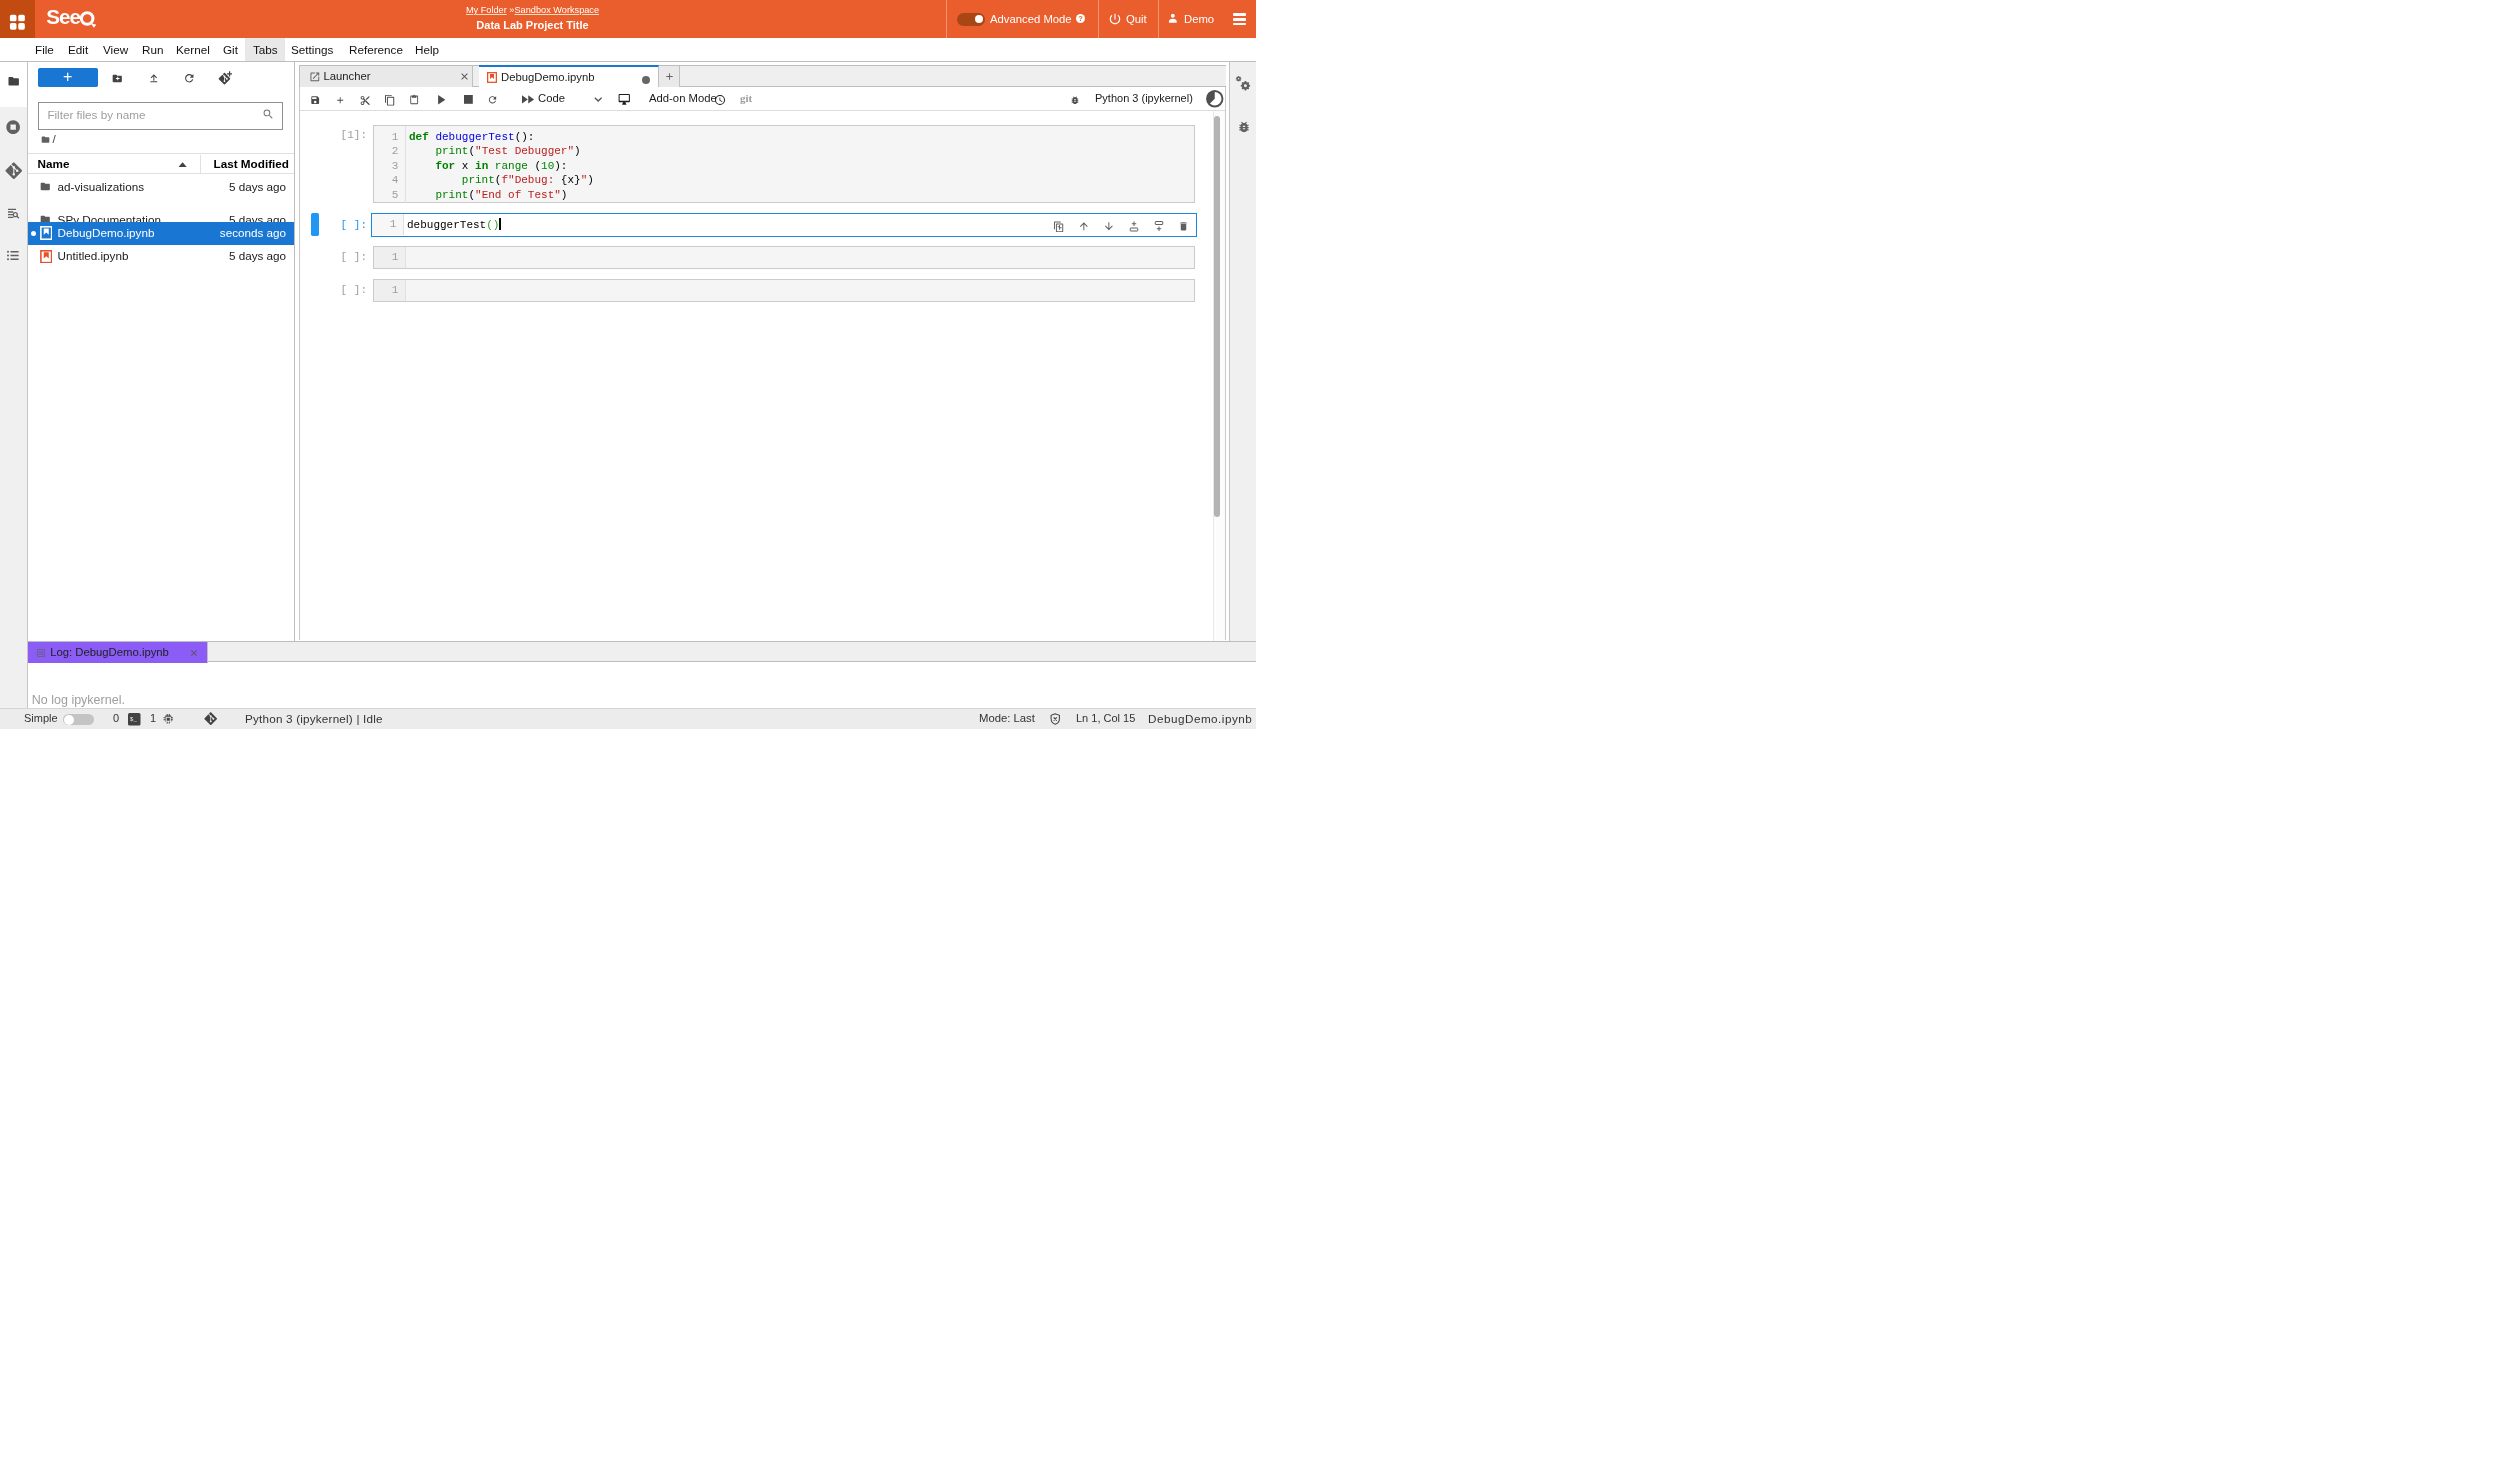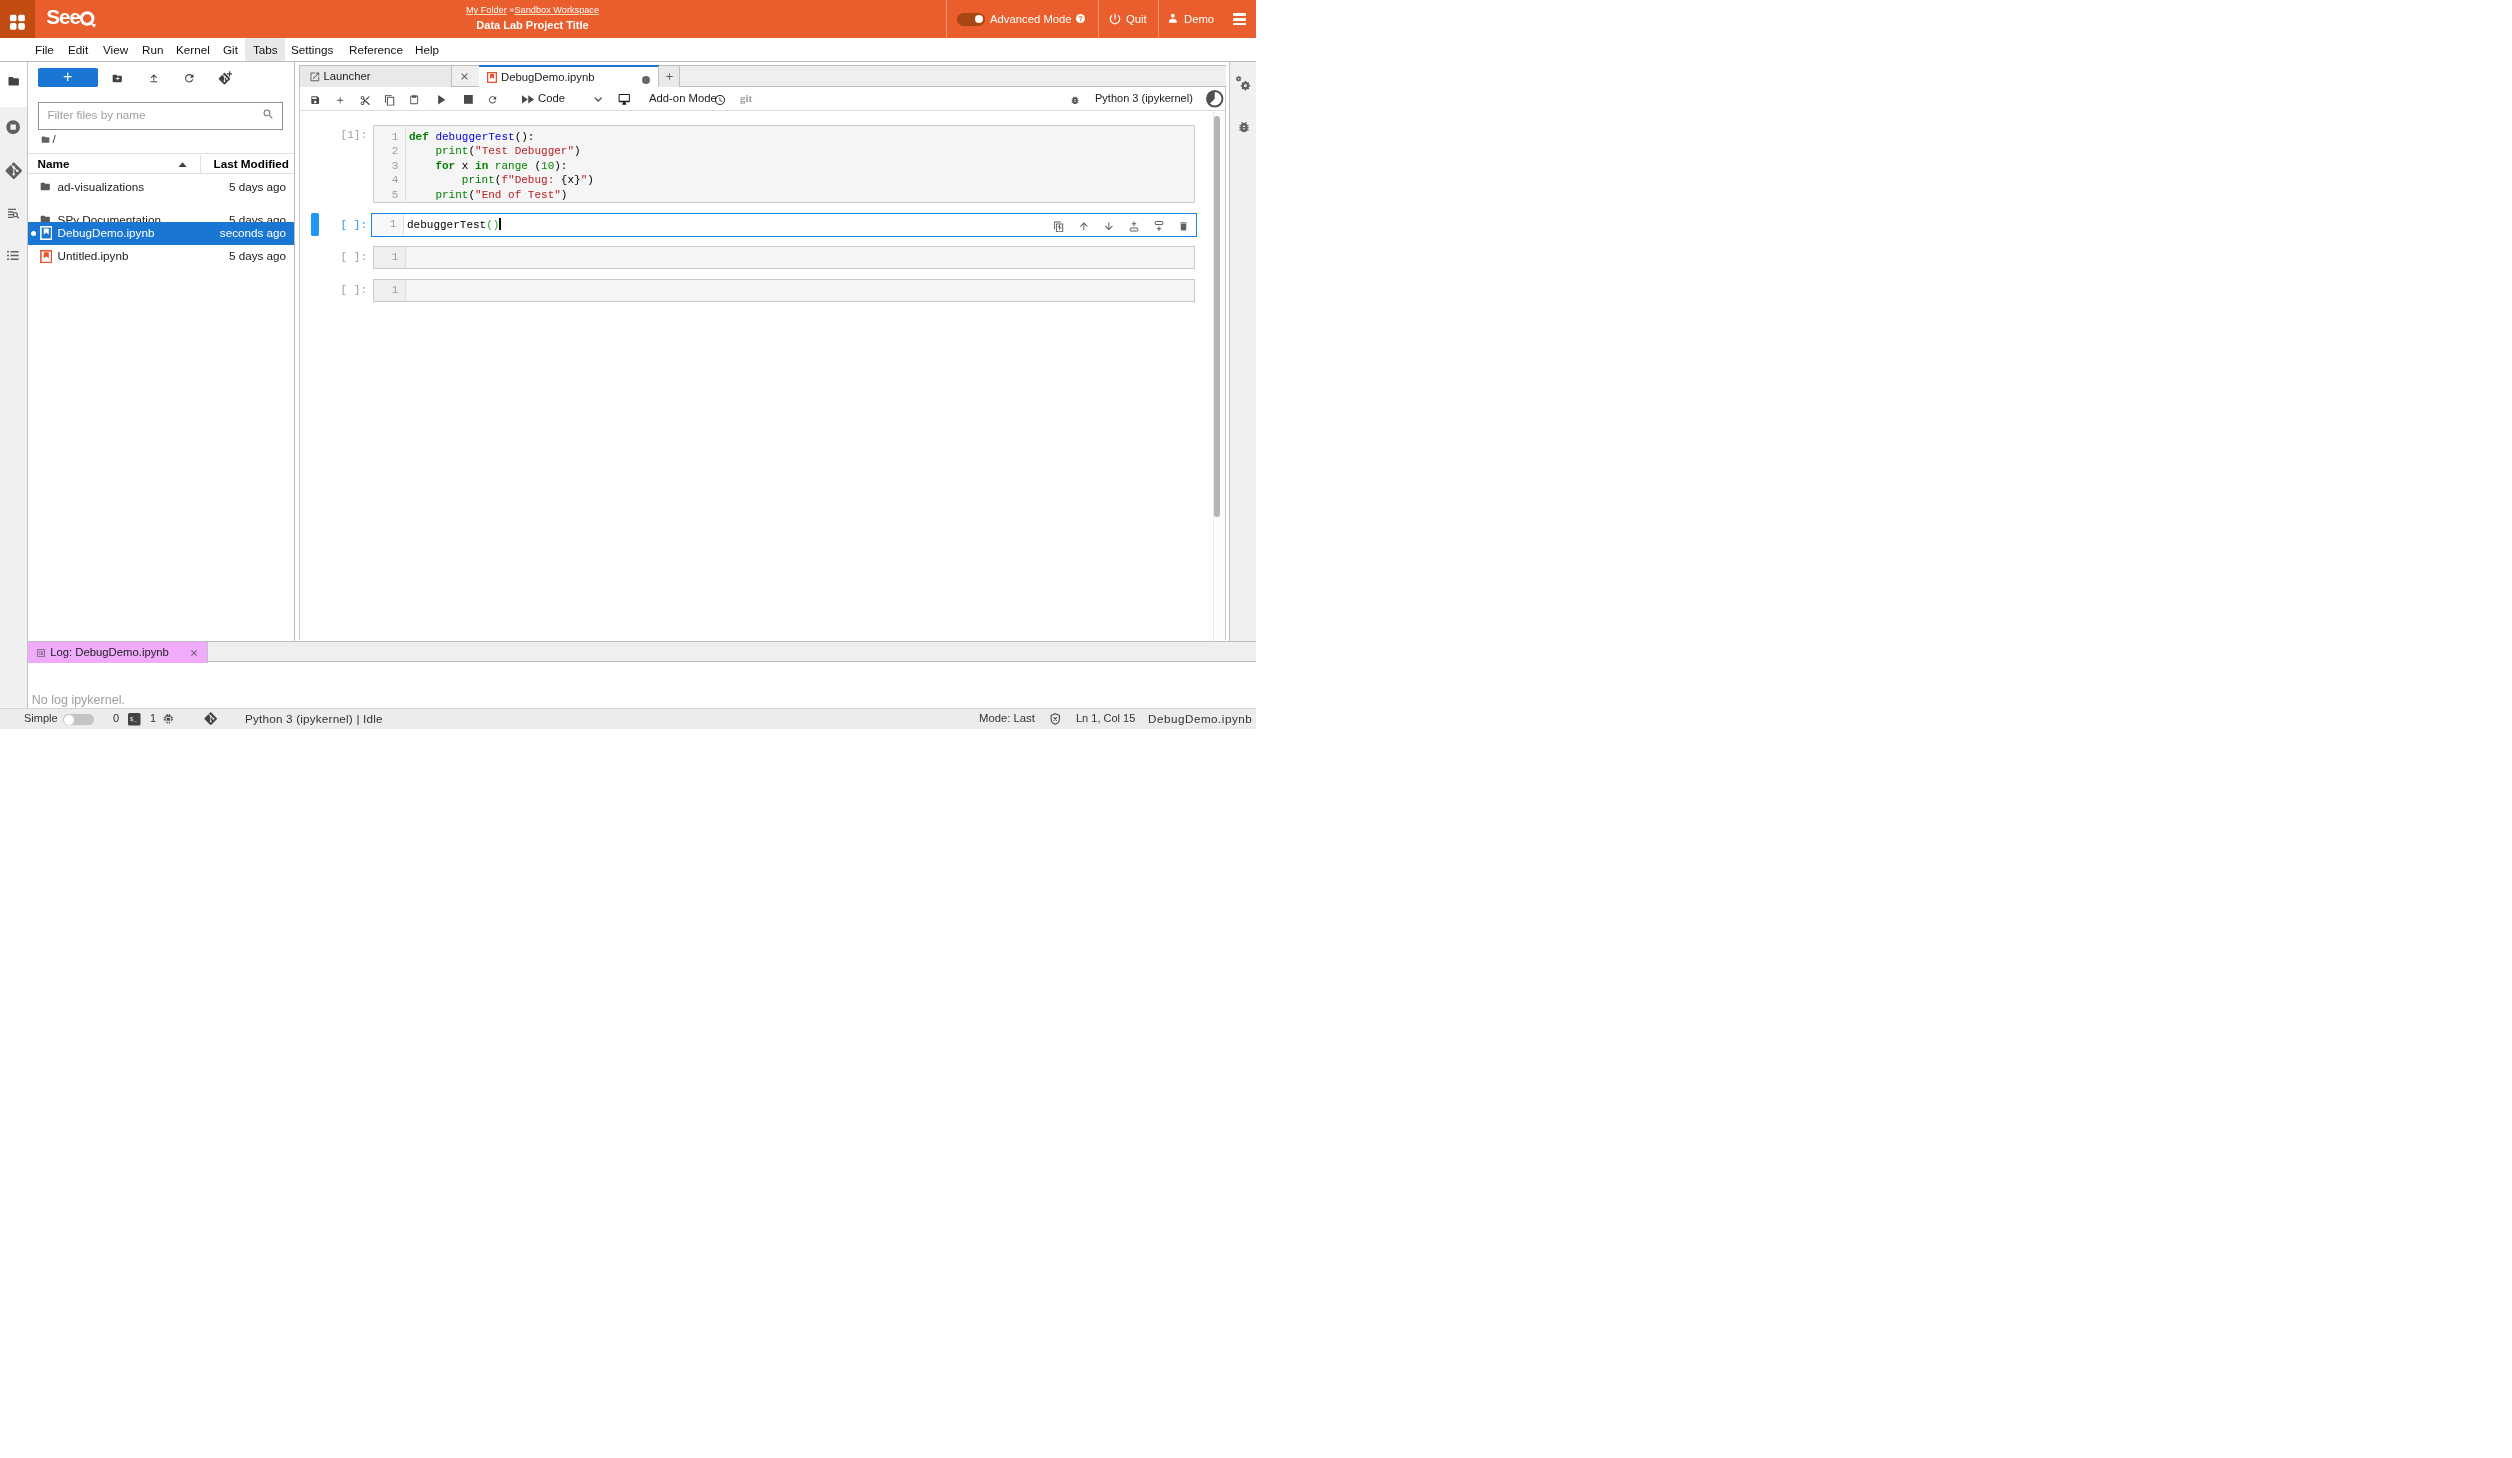--- a/index.html
+++ b/index.html
@@ -27,21 +27,21 @@
 #filter { position:absolute; left:10.4px; top:40px; width:245px; height:28px; border:0.8px solid #8f8f8f; background:#fff; }
 #filter span { position:absolute; left:8.4px; top:4.6px; font-size:11.7px; color:#9e9e9e; }
 #fb-bc { position:absolute; left:12.5px; top:68px; width:242px; height:18.4px; }
 #fb-head { position:absolute; left:0px; top:91px; width:266px; height:21px; border-top:0.8px solid #e0e0e0; border-bottom:0.8px solid #e0e0e0; }
 .frow { position:absolute; left:0; width:266px; height:23px; font-size:11.7px; color:#212121; }
 .frow .nm { position:absolute; left:30px; top:3.8px; }
 .frow .dt { position:absolute; right:7.5px; top:3.8px; }
 
 #dockdiv { position:absolute; left:294px; top:62px; width:0.8px; height:579px; background:#bdbdbd; }
 #tabbar { position:absolute; left:299px; top:65px; width:927px; height:22px; background:#efefef; border-top:0.8px solid #bdbdbd; border-bottom:0.8px solid #bdbdbd; }
-#tab1 { position:absolute; left:0px; top:0px; width:153px; height:21px; background:#e9e9e9; border-right:0.8px solid #c0c0c0; border-left:0.8px solid #c0c0c0; }
+#tab1 { position:absolute; left:0px; top:0px; width:174px; height:21px; background:#e9e9e9; border-right:0.8px solid #c0c0c0; border-left:0.8px solid #c0c0c0; }
 #tab2 { position:absolute; left:180px; top:-0.8px; width:180px; height:23px; background:#fff; border-top:2.1px solid #1976d2; border-right:0.8px solid #c0c0c0; }
 .tabtxt { font-size:11.3px; color:#222; }
 #nbtoolbar { position:absolute; left:299px; top:87px; width:927px; height:24px; background:#fff; border-bottom:0.8px solid #dcdcdc; }
 #nbcontent { position:absolute; left:299px; top:111px; width:927px; height:530px; background:#fff; }
 #nbscroll { position:absolute; left:1213px; top:111px; width:12.5px; height:530px; background:#fcfcfc; border-left:0.8px solid #e8e8e8; }
 #nbthumb { position:absolute; left:0.4px; top:5px; width:5.4px; height:401px; background:#b3b3b3; border-radius:3.3px; }
 #rsb { position:absolute; left:1229px; top:62px; width:27px; height:646px; background:#f0f0f0; border-left:0.8px solid #c4c4c4; }
 
 .mono { font-family:"Liberation Mono", monospace; font-size:11px; line-height:14.6px; white-space:pre; }
 #cell1 { position:absolute; left:373px; top:125px; width:822px; height:78px; background:#f5f5f5; border:0.8px solid #cbcbcb; }
@@ -55,21 +55,21 @@
 .prompt { position:absolute; width:58px; text-align:right; color:#9e9e9e; font-family:"Liberation Mono", monospace; font-size:11px; }
 
 .kw { color:#008000; font-weight:bold; }
 .bi { color:#008000; }
 .df { color:#0000e0; }
 .st { color:#ba2121; }
 .nu { color:#080; }
 
 #botpanel { position:absolute; left:27.6px; top:641px; width:1229px; height:67px; background:#fff; }
 #bp-tabbar { position:absolute; left:0; top:0; width:1229px; height:21px; background:#efefef; border-top:0.8px solid #bdbdbd; border-bottom:0.8px solid #bdbdbd; }
-#bp-tab { position:absolute; left:0; top:0; width:180px; height:21px; background:#f0abfc; border-right:0.8px solid #c0c0c0; }
+#bp-tab { position:absolute; left:0; top:0; width:180px; height:21px; background:#8b5cf6; border-right:0.8px solid #c0c0c0; }
 #bp-toolbar { position:absolute; left:0; top:21px; width:1229px; height:24px; background:#fff; border-bottom:0.8px solid #dcdcdc; font-size:11.7px; color:#333; }
 #bp-content { position:absolute; left:0; top:45px; width:1229px; height:22px; background:#fff; }
 
 #statusbar { position:absolute; left:0; top:708px; width:1256px; height:21px; background:#ececec; border-top:0.8px solid #d4d4d4; font-size:11px; color:#333; }
 .sitem { position:absolute; top:3.3px; }
 svg { display:block; }
 .icon { position:absolute; }
 </style>
 </head>
 <body>

